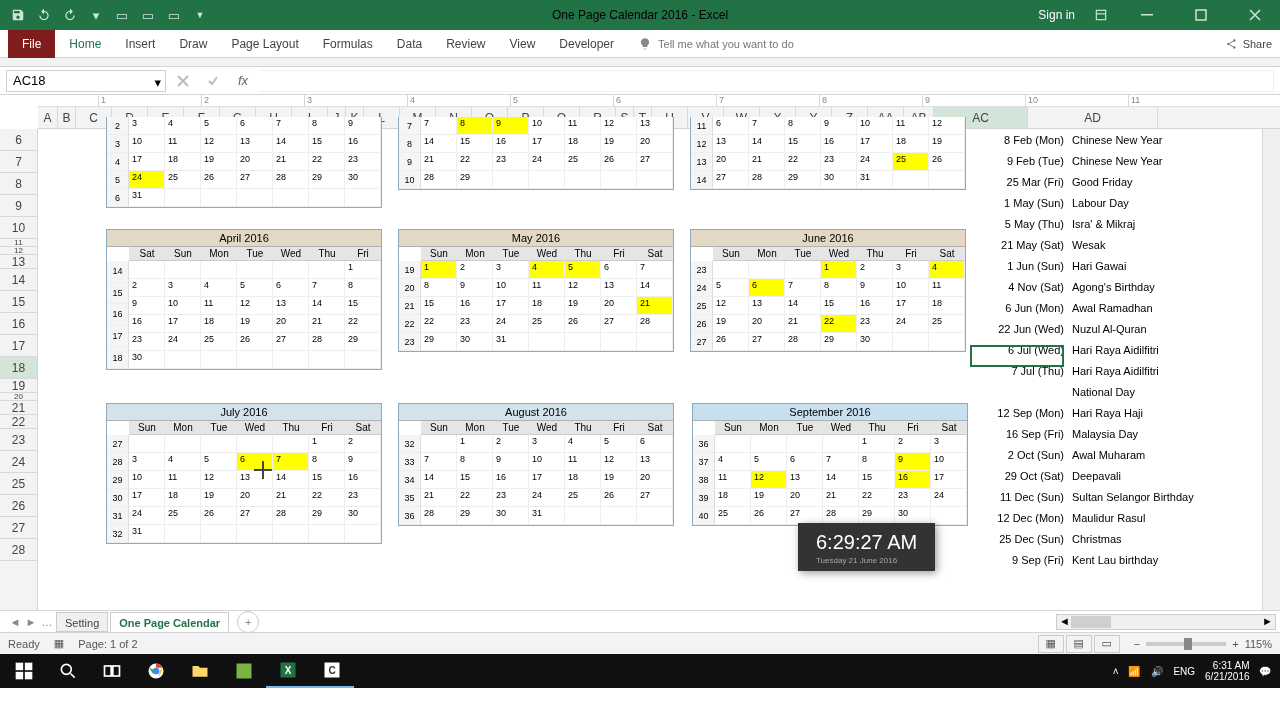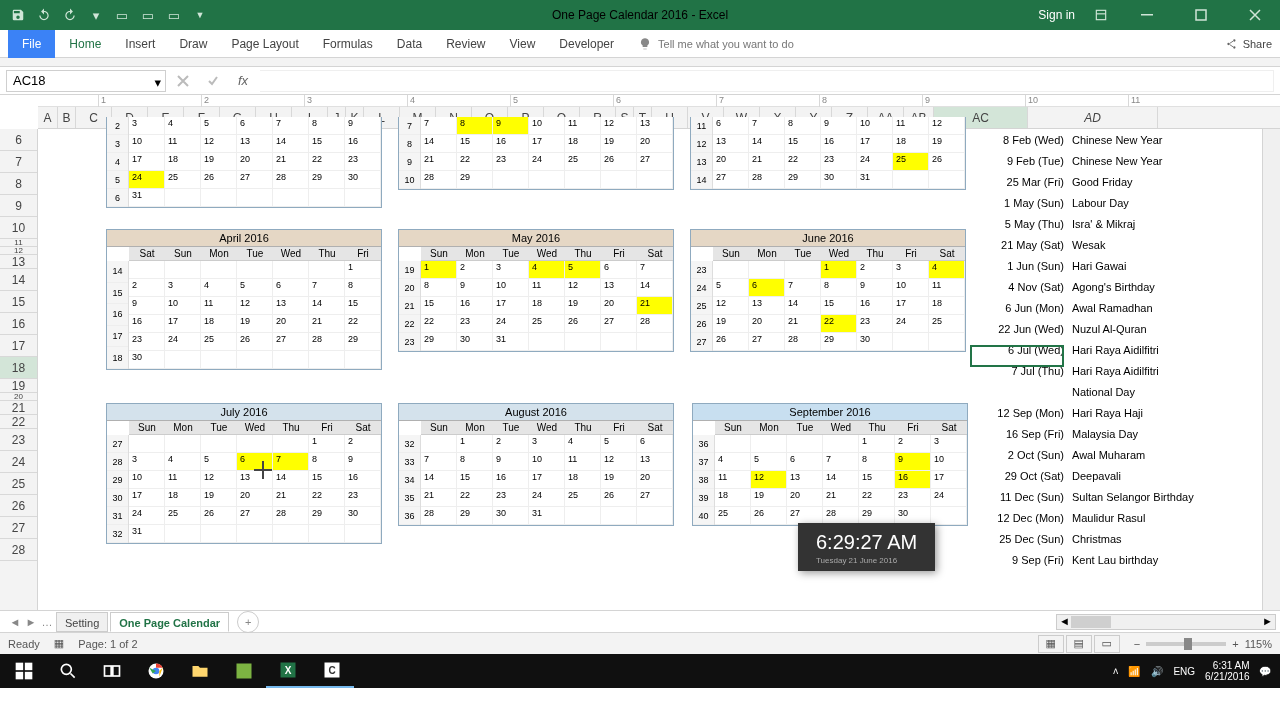--- a/index.html
+++ b/index.html
@@ -8,21 +8,21 @@
 .tb-left{display:flex;align-items:center;gap:2px;padding-left:6px}
 .tb-icon{width:24px;height:24px;display:inline-flex;align-items:center;justify-content:center;color:#cfe5d7;font-size:13px}
 .tb-icon svg{width:14px;height:14px;fill:#cfe5d7}
 .tb-title{position:absolute;left:50%;transform:translateX(-50%);font-size:12px;color:#000000}
 .tb-right{margin-left:auto;display:flex;align-items:center;gap:14px;padding-right:5px}
 .tb-right .signin{font-size:12px}
 .winbtn{width:40px;height:30px;display:inline-flex;align-items:center;justify-content:center}
 .winbtn svg{width:12px;height:12px;fill:#cfe5d7}
 .ribbon-tabs{height:28px;background:#fff;border-bottom:1px solid #d4d4d4;display:flex;align-items:center;padding:0 8px;gap:4px;color:#444}
 .ribbon-tabs .tab{padding:0 10px;height:28px;display:flex;align-items:center;font-size:12px;cursor:pointer}
-.ribbon-tabs .tab.file{background:#3b82f6;color:#fff;font-weight:400;padding:0 14px}
+.ribbon-tabs .tab.file{background:#7f1d1d;color:#fff;font-weight:400;padding:0 14px}
 .ribbon-tabs .tab.active{color:#217346}
 .tellme{display:flex;align-items:center;gap:6px;color:#777;margin-left:10px}
 .tellme svg{width:14px;height:14px;fill:#888}
 .share{margin-left:auto;display:flex;align-items:center;gap:4px;color:#444}
 .share svg{width:14px;height:14px;fill:#666}
 .ribbon-body{height:9px;background:#f3f3f3;border-bottom:1px solid #d4d4d4}
 .formula-bar{height:28px;display:flex;align-items:center;border-bottom:1px solid #d4d4d4;padding:3px 6px;gap:4px}
 .namebox{width:160px;height:22px;border:1px solid #cfcfcf;display:flex;align-items:center;padding:0 6px;font-size:13px;position:relative}
 .namebox .dd{position:absolute;right:4px;top:4px}
 .fb-btn{width:26px;height:22px;display:inline-flex;align-items:center;justify-content:center;color:#bbb}
@@ -222,21 +222,21 @@
         <div class="ch" style="width: 18px;">T</div>
         <div class="ch" style="width: 36px;">U</div>
         <div class="ch" style="width: 36px;">V</div>
         <div class="ch" style="width: 36px;">W</div>
         <div class="ch" style="width: 36px;">X</div>
         <div class="ch" style="width: 36px;">Y</div>
         <div class="ch" style="width: 36px;">Z</div>
         <div class="ch" style="width: 36px;">AA</div>
         <div class="ch" style="width: 30px;">AB</div>
         <div class="ch sel" style="width: 94px;">AC</div>
-        <div class="ch" style="width: 130px; font-style: italic;">AD</div>
+        <div class="ch" style="width: 130px;">AD</div>
       </div>
     <div class="row-headers" id="rowh">
         <div class="rh" style="height: 22px; line-height: 22px;">6</div>
         <div class="rh" style="height: 22px; line-height: 22px;">7</div>
         <div class="rh" style="height: 22px; line-height: 22px;">8</div>
         <div class="rh" style="height: 22px; line-height: 22px;">9</div>
         <div class="rh" style="height: 22px; line-height: 22px;">10</div>
         <div class="rh" style="height: 8px; line-height: 8px; font-size: 8px;">11</div>
         <div class="rh" style="height: 8px; line-height: 8px; font-size: 8px;">12</div>
         <div class="rh" style="height: 14px; line-height: 14px;">13</div>
@@ -855,21 +855,21 @@
                 <div class="cal-cell">29</div>
                 <div class="cal-cell">30</div>
                 <div class="cal-cell"></div>
               </div>
             </div>
           </div>
       </div>
 
       <div class="holiday-list" id="hol">
           <div class="holiday-row">
-            <div class="hd-date">8 Feb (Wed)</div>
+            <div class="hd-date">8 Feb (Mon)</div>
             <div class="hd-name">Chinese New Year</div>
           </div>
           <div class="holiday-row">
             <div class="hd-date">9 Feb (Tue)</div>
             <div class="hd-name">Chinese New Year</div>
           </div>
           <div class="holiday-row">
             <div class="hd-date">25 Mar (Fri)</div>
             <div class="hd-name">Good Friday</div>
           </div>

